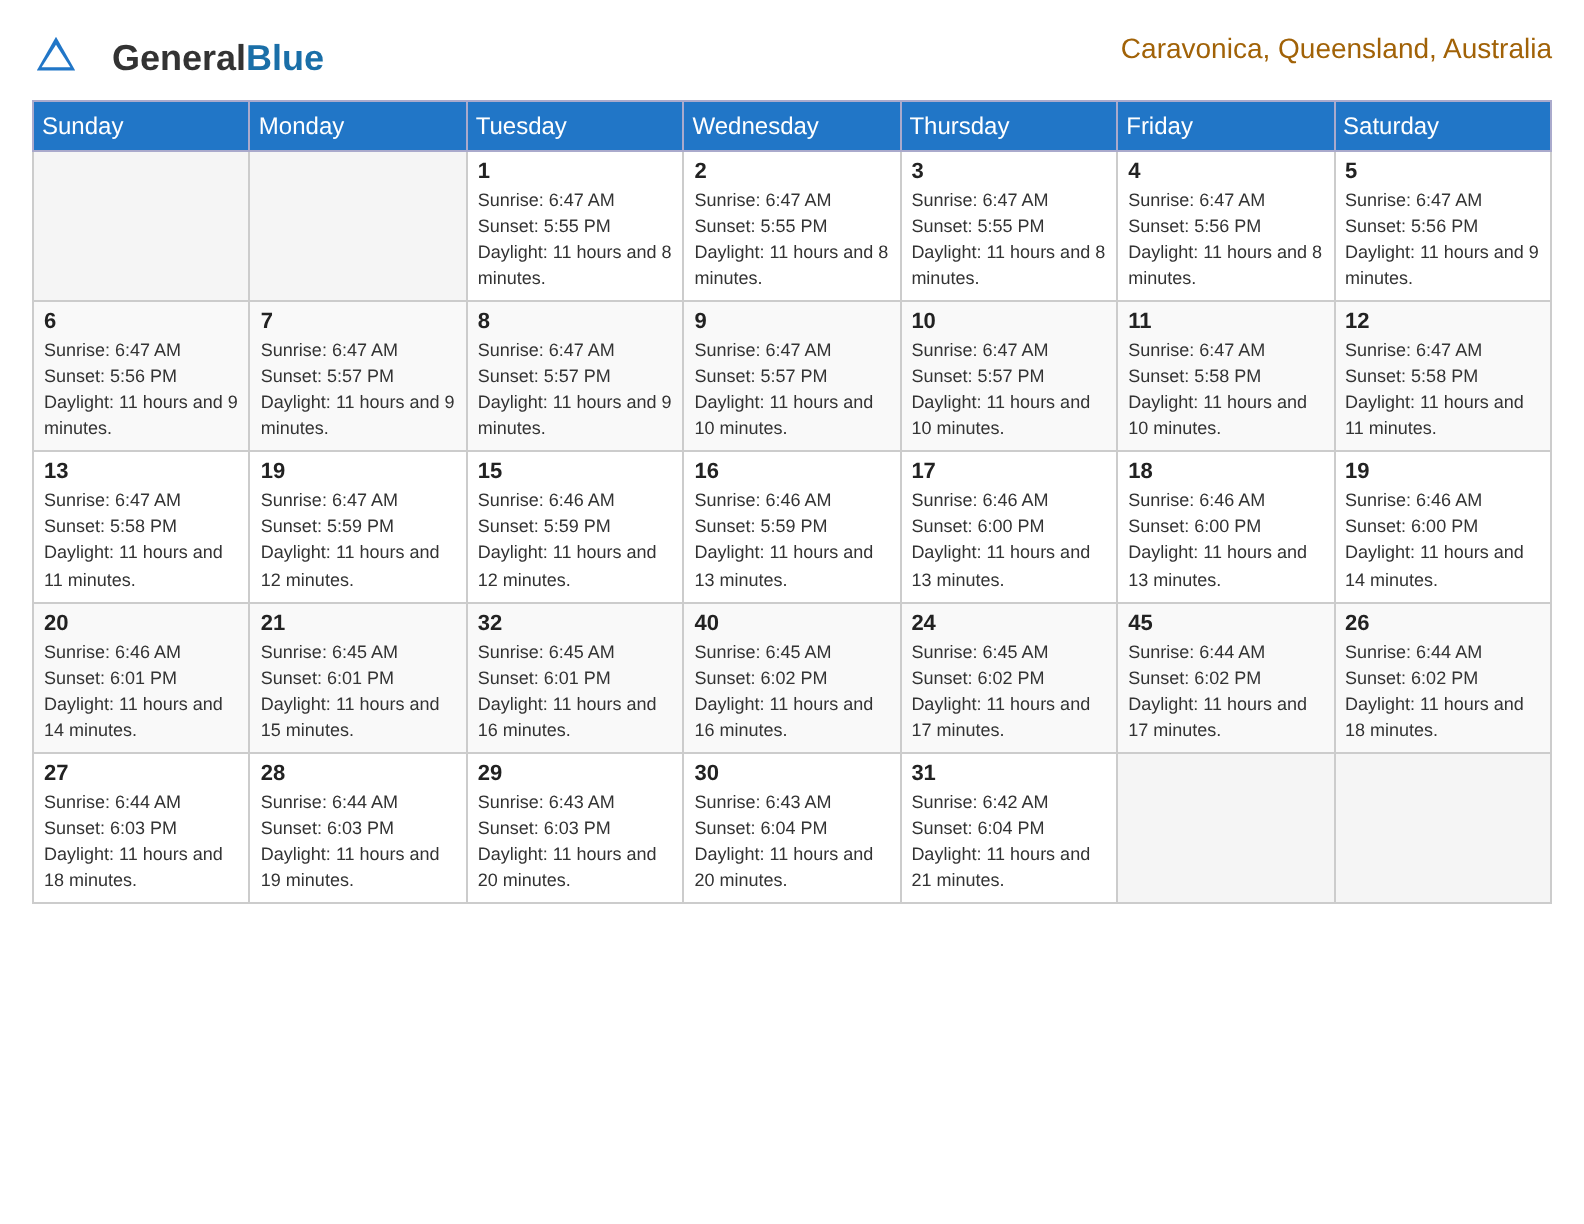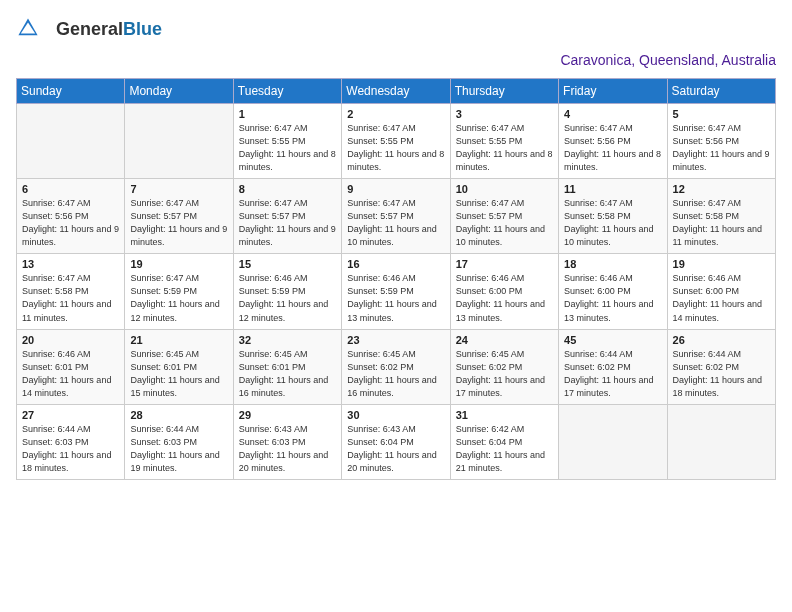--- a/index.html
+++ b/index.html
@@ -39,22 +39,21 @@
       text-align: right;
     }
     .month-title {
       font-size: 36px;
       font-weight: bold;
       color: #222;
       line-height: 1.1;
     }
     .location-title {
       font-size: 14px;
-      color: #4c1d95;
-      margin-top: 36px;
+      color: #a16207;
     }
     .calendar {
       width: 100%;
       border-collapse: collapse;
       border: 1px solid #ccc;
     }
     .calendar th {
       background-color: #2176c7;
       color: #fff;
       font-size: 12px;
@@ -257,21 +256,21 @@
 Sunset: 6:01 PM
 Daylight: 11 hours and 15 minutes.</div>
         </td>
         <td>
           <div class="day-number">32</div>
           <div class="day-info" style="white-space: pre-line;">Sunrise: 6:45 AM
 Sunset: 6:01 PM
 Daylight: 11 hours and 16 minutes.</div>
         </td>
         <td>
-          <div class="day-number">23</div>
+          <div class="day-number">40</div>
           <div class="day-info" style="white-space: pre-line;">Sunrise: 6:45 AM
 Sunset: 6:02 PM
 Daylight: 11 hours and 16 minutes.</div>
         </td>
         <td>
           <div class="day-number">24</div>
           <div class="day-info" style="white-space: pre-line;">Sunrise: 6:45 AM
 Sunset: 6:02 PM
 Daylight: 11 hours and 17 minutes.</div>
         </td>

